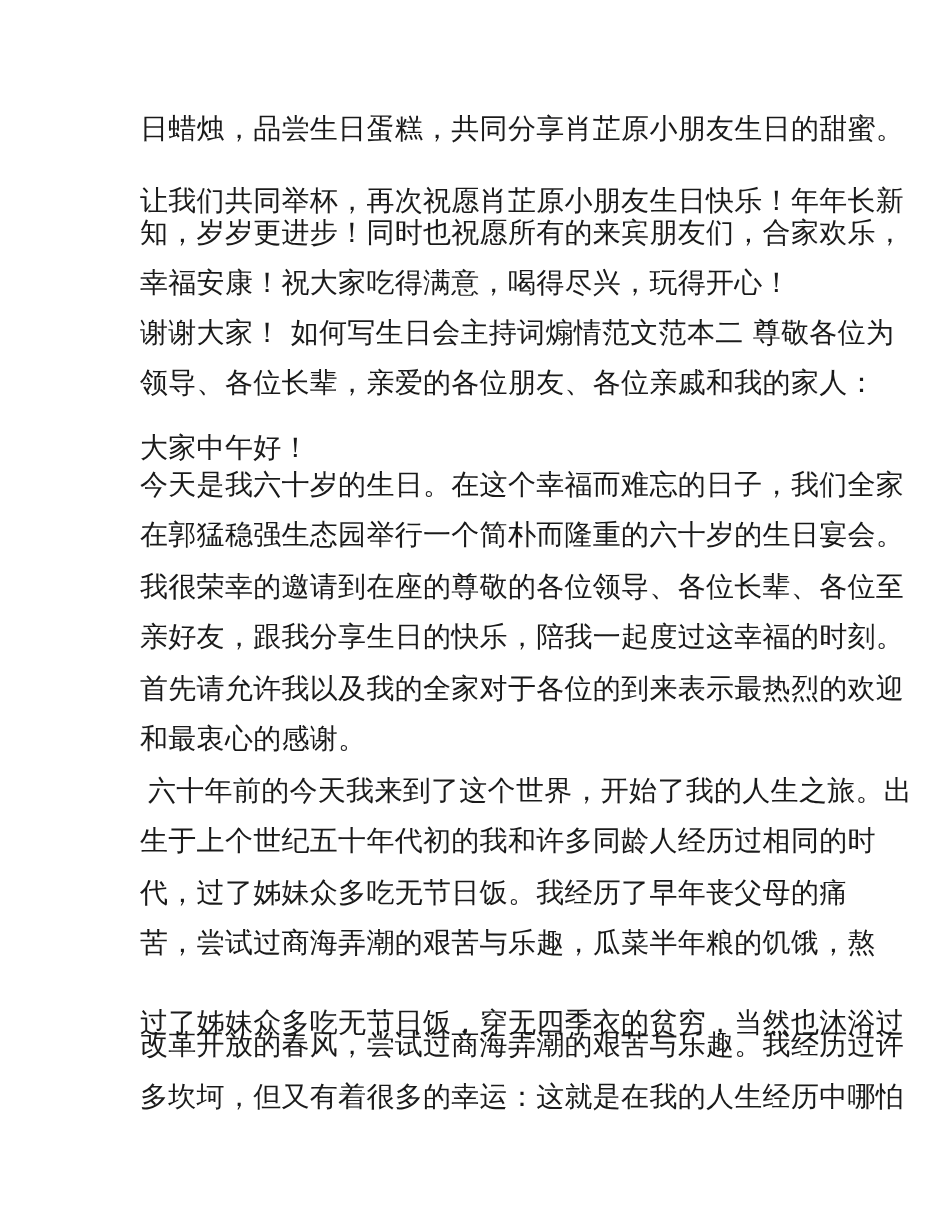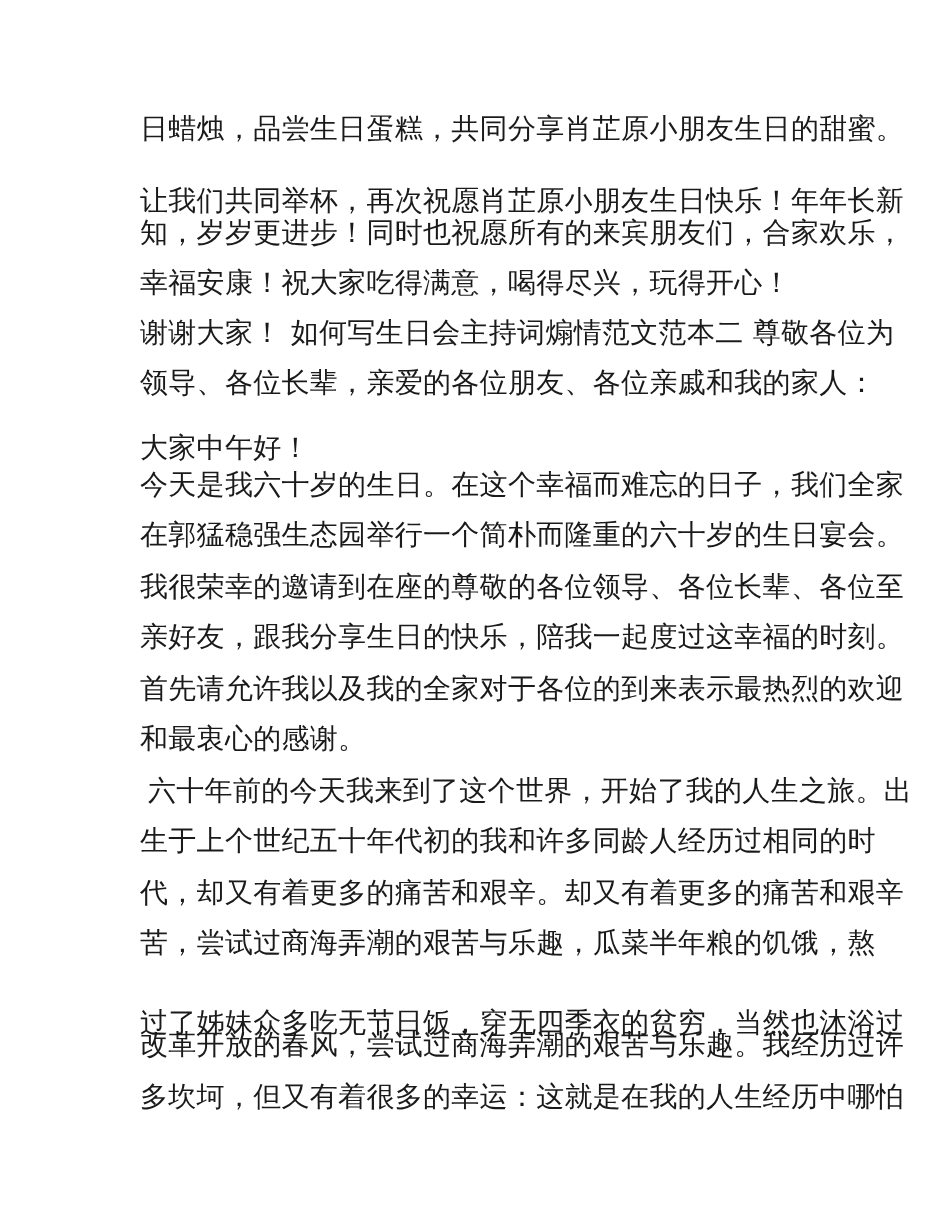--- a/index.html
+++ b/index.html
@@ -44,18 +44,18 @@
   <div class="line" style="top: 368px;">领导、各位长辈，亲爱的各位朋友、各位亲戚和我的家人：</div>
   <div class="line" style="top: 433px;">大家中午好！</div>
   <div class="line" style="top: 470px;">今天是我六十岁的生日。在这个幸福而难忘的日子，我们全家</div>
   <div class="line" style="top: 520px;">在郭猛稳强生态园举行一个简朴而隆重的六十岁的生日宴会。</div>
   <div class="line" style="top: 572px;">我很荣幸的邀请到在座的尊敬的各位领导、各位长辈、各位至</div>
   <div class="line" style="top: 622px;">亲好友，跟我分享生日的快乐，陪我一起度过这幸福的时刻。</div>
   <div class="line" style="top: 674px;">首先请允许我以及我的全家对于各位的到来表示最热烈的欢迎</div>
   <div class="line" style="top: 724px; text-align: center;">和最衷心的感谢。</div>
   <div class="line" style="top: 776px; margin-left: 8px;">六十年前的今天我来到了这个世界，开始了我的人生之旅。出</div>
   <div class="line" style="top: 826px;">生于上个世纪五十年代初的我和许多同龄人经历过相同的时</div>
-  <div class="line" style="top: 878px;">代，却又有着更多的痛苦和艰辛。却又有着更多的痛苦和艰辛</div>
+  <div class="line" style="top: 878px;">代，过了姊妹众多吃无节日饭。我经历了早年丧父母的痛</div>
   <div class="line" style="top: 928px;">苦，尝试过商海弄潮的艰苦与乐趣，瓜菜半年粮的饥饿，熬</div>
   <div class="line" style="top: 980px; margin-top: 28px;">过了姊妹众多吃无节日饭，穿无四季衣的贫穷，当然也沐浴过</div>
   <div class="line" style="top: 1030px;">改革开放的春风，尝试过商海弄潮的艰苦与乐趣。我经历过许</div>
   <div class="line" style="top: 1082px;">多坎坷，但又有着很多的幸运：这就是在我的人生经历中哪怕</div>
 </div>
 
 </body></html>

